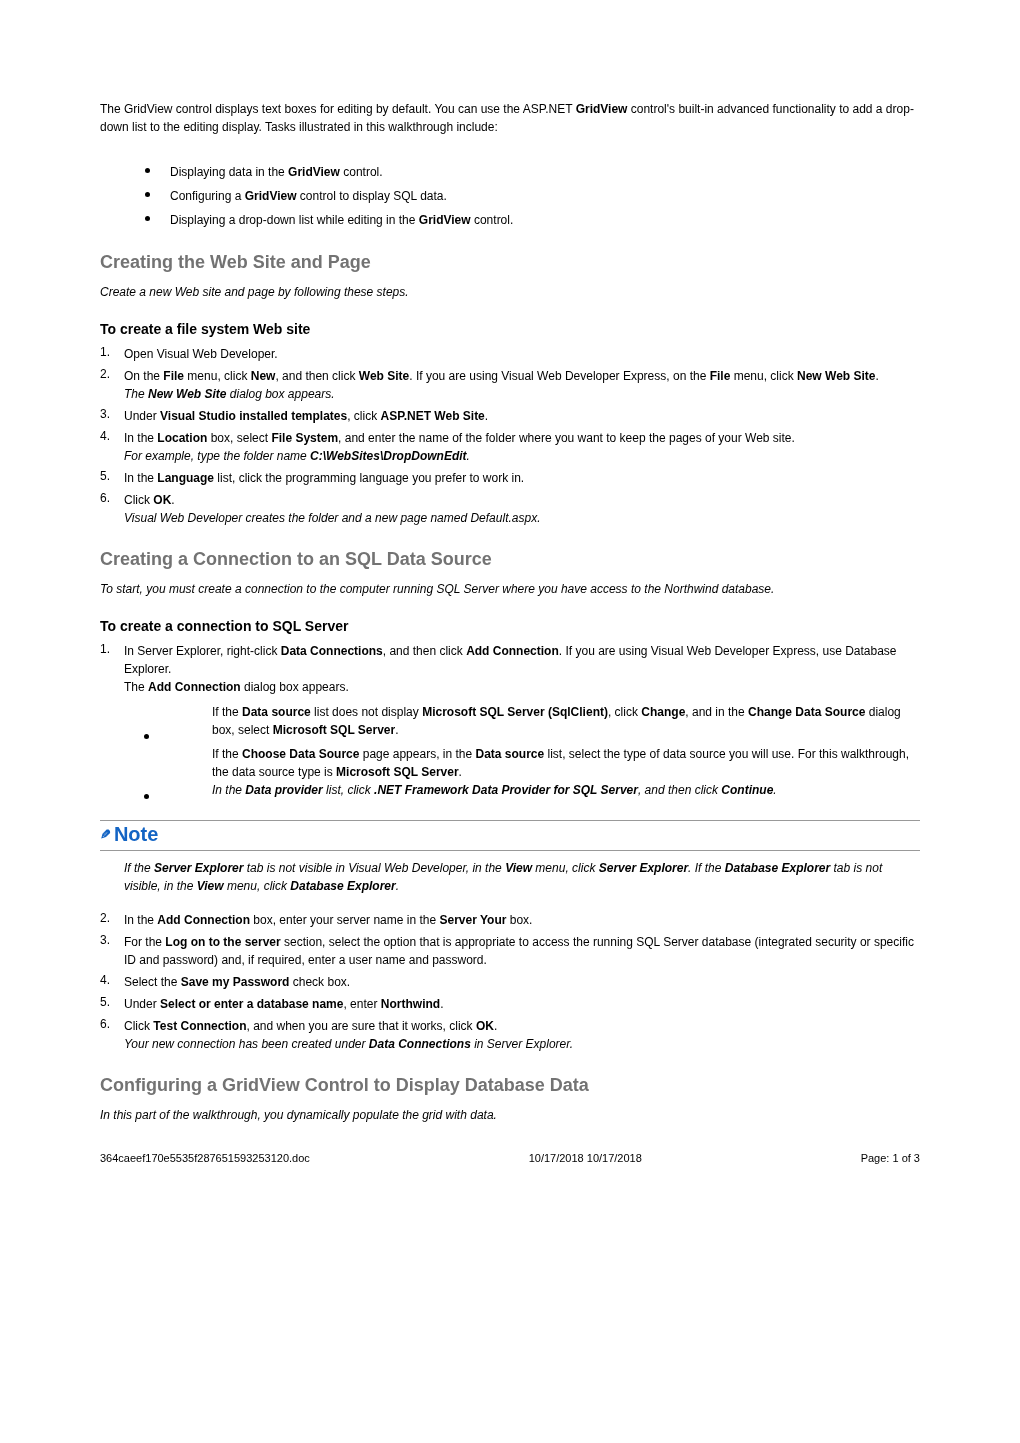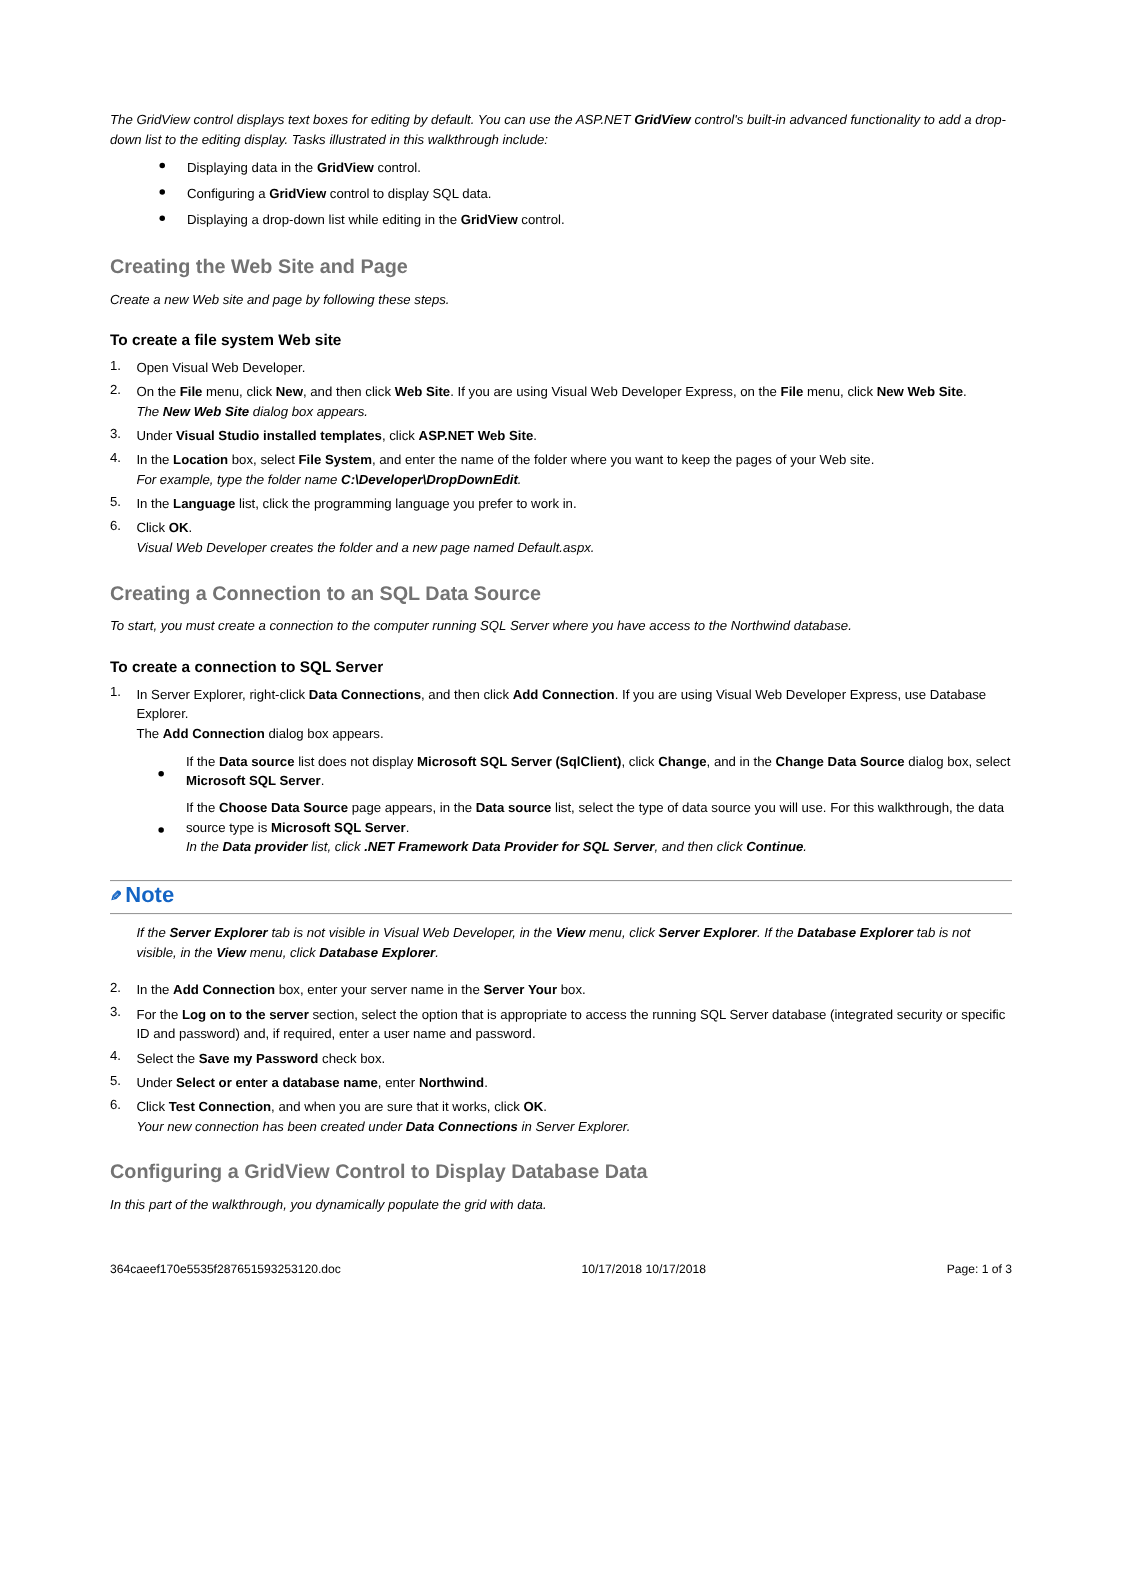--- a/index.html
+++ b/index.html
@@ -1,41 +1,41 @@
 <!DOCTYPE html>
 <html><head>
   <meta charset="utf-8">
   <style>
     * { margin: 0; padding: 0; box-sizing: border-box; }
     body { font-family: Verdana, Geneva, sans-serif; font-size: 12px; color: #000; background: #fff; padding: 100px 100px 30px 100px; }
-    .intro { font-style: italic; margin-bottom: 4px; line-height: 1.5; }
+    .intro { margin-bottom: 24px; line-height: 1.5; }
     .bold { font-weight: bold; }
     ul.bullets { list-style: none; margin: 0 0 20px 0; padding: 0; }
     ul.bullets li { display: flex; align-items: flex-start; padding: 3px 0; margin-left: 45px; }
     ul.bullets li .bullet-dot { width: 5px; height: 5px; background: #000; border-radius: 50%; flex: none; margin-right: 20px; margin-top: 5px; }
     ul.bullets li .bullet-text { line-height: 1.5; }
     h2.section { color: #737373; font-size: 18px; font-weight: bold; margin: 20px 0 10px 0; }
     p.desc { font-style: italic; margin-bottom: 20px; line-height: 1.5; }
     h3.subsection { font-weight: bold; font-size: 14px; margin: 0 0 6px 0; }
     ol.numbered { list-style: none; counter-reset: steps; margin: 0 0 16px 0; }
     ol.numbered > li { counter-increment: steps; display: flex; align-items: flex-start; padding: 2px 0; }
     ol.numbered > li .num { min-width: 24px; padding-right: 8px; }
     ol.numbered > li .num::before { content: counter(steps) "."; }
     ol.numbered > li .content { flex: 1; line-height: 1.5; }
     .sub-desc { font-style: italic; line-height: 1.5; }
     ul.sub-bullets { list-style: none; margin: 4px 0 0 0; padding: 0; }
-    ul.sub-bullets li { display: flex; align-items: center; padding: 3px 0 3px 20px; }
+    ul.sub-bullets li { display: flex; align-items: flex-end; padding: 3px 0 3px 20px; gap: 43px; }
     ul.sub-bullets li .bullet-dot { width: 5px; height: 5px; background: #000; border-radius: 50%; flex: none; margin-right: 20px; margin-top: 5px; }
     ul.sub-bullets li .bullet-text { line-height: 1.5; }
     .note-box { margin: 6px 0 14px 0; }
     .note-header { color: #1364c4; font-size: 20px; font-weight: bold; display: flex; align-items: center; gap: 3px; border-top: 1px solid #999; padding-top: 2px; }
     .note-header .note-icon { font-size: 13px; color: #1364c4; transform: scaleX(-1); display: inline-block; }
     .note-divider { border: none; border-top: 1px solid #999; margin: 4px 0 8px 0; }
     .note-body { font-style: italic; line-height: 1.5; padding: 0 12px 0 24px; }
-    .footer { display: flex; justify-content: space-between; align-items: center; font-size: 11px; margin-top: 44px; color: #000; }
+    .footer { display: flex; justify-content: space-between; align-items: center; font-size: 11px; margin-top: 28px; color: #000; }
     .footer-left, .footer-center, .footer-right { }
   </style>
 </head>
 <body>
 
 <p class="intro">
   <span>The GridView control displays text boxes for editing by default. You can use the ASP.NET </span><span class="bold">GridView</span><span> control's built-in advanced functionality to add a drop-down list to the editing display. Tasks illustrated in this walkthrough include:</span>
 </p>
 
 <ul class="bullets" id="tasks-list">
@@ -64,21 +64,21 @@
     <li>
       <span class="num"></span>
       <div class="content"><span>On the </span><span class="bold">File</span><span> menu, click </span><span class="bold">New</span><span>, and then click </span><span class="bold">Web Site</span><span>. If you are using Visual Web Developer Express, on the </span><span class="bold">File</span><span> menu, click </span><span class="bold">New Web Site</span><span>.</span><div class="sub-desc"><span>The </span><span class="bold">New Web Site</span><span> dialog box appears.</span></div></div>
     </li>
     <li>
       <span class="num"></span>
       <div class="content"><span>Under </span><span class="bold">Visual Studio installed templates</span><span>, click </span><span class="bold">ASP.NET Web Site</span><span>.</span></div>
     </li>
     <li>
       <span class="num"></span>
-      <div class="content"><span>In the </span><span class="bold">Location</span><span> box, select </span><span class="bold">File System</span><span>, and enter the name of the folder where you want to keep the pages of your Web site.</span><div class="sub-desc"><span>For example, type the folder name </span><span class="bold">C:\Developer\DropDownEdit</span><span>.</span></div></div>
+      <div class="content"><span>In the </span><span class="bold">Location</span><span> box, select </span><span class="bold">File System</span><span>, and enter the name of the folder where you want to keep the pages of your Web site.</span><div class="sub-desc"><span>For example, type the folder name </span><span class="bold">C:\WebSites\DropDownEdit</span><span>.</span></div></div>
     </li>
     <li>
       <span class="num"></span>
       <div class="content"><span>In the </span><span class="bold">Language</span><span> list, click the programming language you prefer to work in.</span></div>
     </li>
     <li>
       <span class="num"></span>
       <div class="content"><span>Click </span><span class="bold">OK</span><span>.</span><div class="sub-desc"><span>Visual Web Developer creates the folder and a new page named Default.aspx.</span><span></span></div></div>
     </li>
   </ol>

